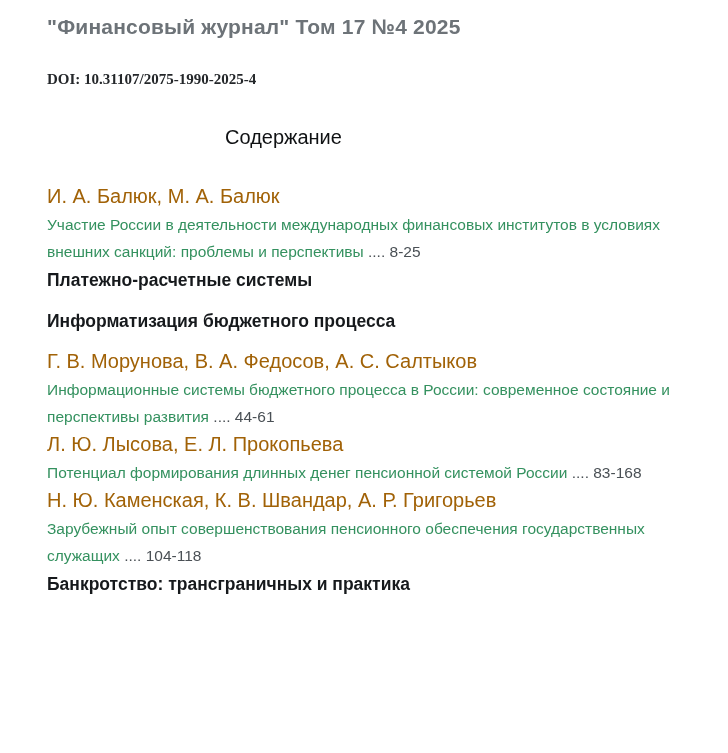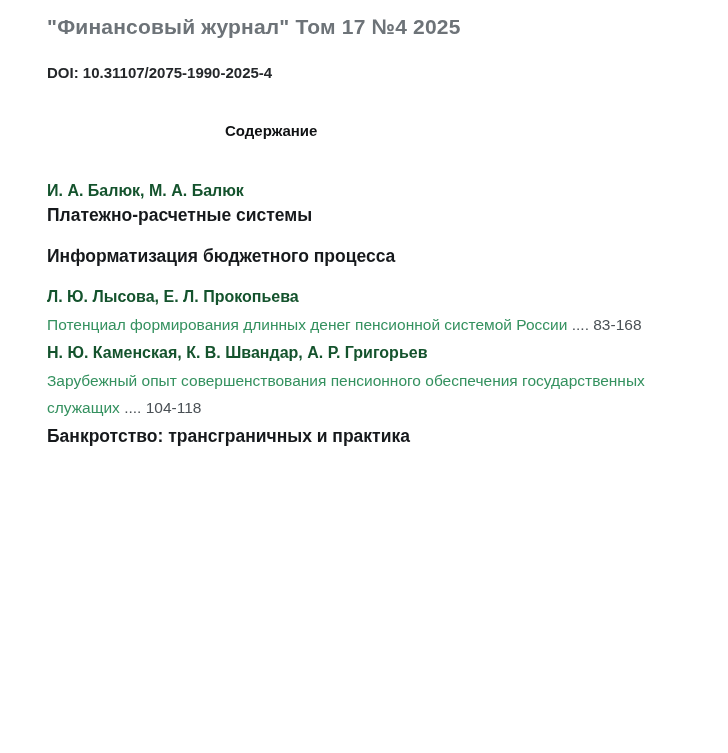--- a/index.html
+++ b/index.html
@@ -20,53 +20,54 @@
   }
   .journal-title {
     margin: 0;
     font-size: 21px;
     line-height: 26px;
     font-weight: 700;
     color: #6d7378;
     letter-spacing: 0.2px;
   }
   .doi {
-    margin-top: 24px;
+    margin-top: 30px;
     font-size: 15px;
     line-height: 18px;
     font-weight: 700;
     color: #24272a;
+    font-family: Liberation Serif, serif;
   }
   .contents-heading {
     margin-top: 39px;
     margin-left: 178px;
-    font-size: 15px;
+    font-size: 20px;
     line-height: 20px;
-    font-weight: 700;
+    font-weight: 400;
     color: #101214;
   }
   #sections {
     margin-top: 40px;
   }
   .section-heading {
     margin: 0 0 20px 0;
     font-size: 17.5px;
     line-height: 21px;
     font-weight: 700;
     color: #16191c;
   }
   .article {
     margin-bottom: 5px;
   }
   .authors {
     margin: 0 0 5px 0;
-    font-size: 16px;
+    font-size: 20px;
     line-height: 19px;
-    font-weight: 700;
-    color: #14532d;
+    font-weight: 400;
+    color: #a16207;
   }
   .title-line {
     max-width: 635px;
     font-size: 15.5px;
     line-height: 27px;
   }
   .article-title {
     color: #34915f;
     text-decoration: none;
     cursor: pointer;
@@ -84,30 +85,37 @@
 
   <div class="doi">DOI: 10.31107/2075-1990-2025-4</div>
 
   <div class="contents-heading">Содержание</div>
 
   <div id="sections">
   <section class="section">
     <div class="articles">
   <div class="article">
     <div class="authors">И. А. Балюк, М. А. Балюк</div>
+    <div class="title-line"><a class="article-title">Участие России в деятельности международных финансовых институтов в условиях внешних санкций: проблемы и перспективы</a><span class="pages"> .... 8-25</span></div>
   </div>
 </div>
   </section>
 
   <section class="section">
     <h2 class="section-heading">Платежно-расчетные системы</h2>
   </section>
 
   <section class="section">
     <h2 class="section-heading">Информатизация бюджетного процесса</h2>
+    <div class="articles">
+  <div class="article">
+    <div class="authors">Г. В. Морунова, В. А. Федосов, А. С. Салтыков</div>
+    <div class="title-line"><a class="article-title">Информационные системы бюджетного процесса в России: современное состояние и перспективы развития</a><span class="pages"> .... 44-61</span></div>
+  </div>
+</div>
   </section>
 
   <section class="section">
     <div class="articles">
   <div class="article">
     <div class="authors">Л. Ю. Лысова, Е. Л. Прокопьева</div>
     <div class="title-line"><a class="article-title">Потенциал формирования длинных денег пенсионной системой России</a><span class="pages"> .... 83-168</span></div>
   </div>
 
   <div class="article">

